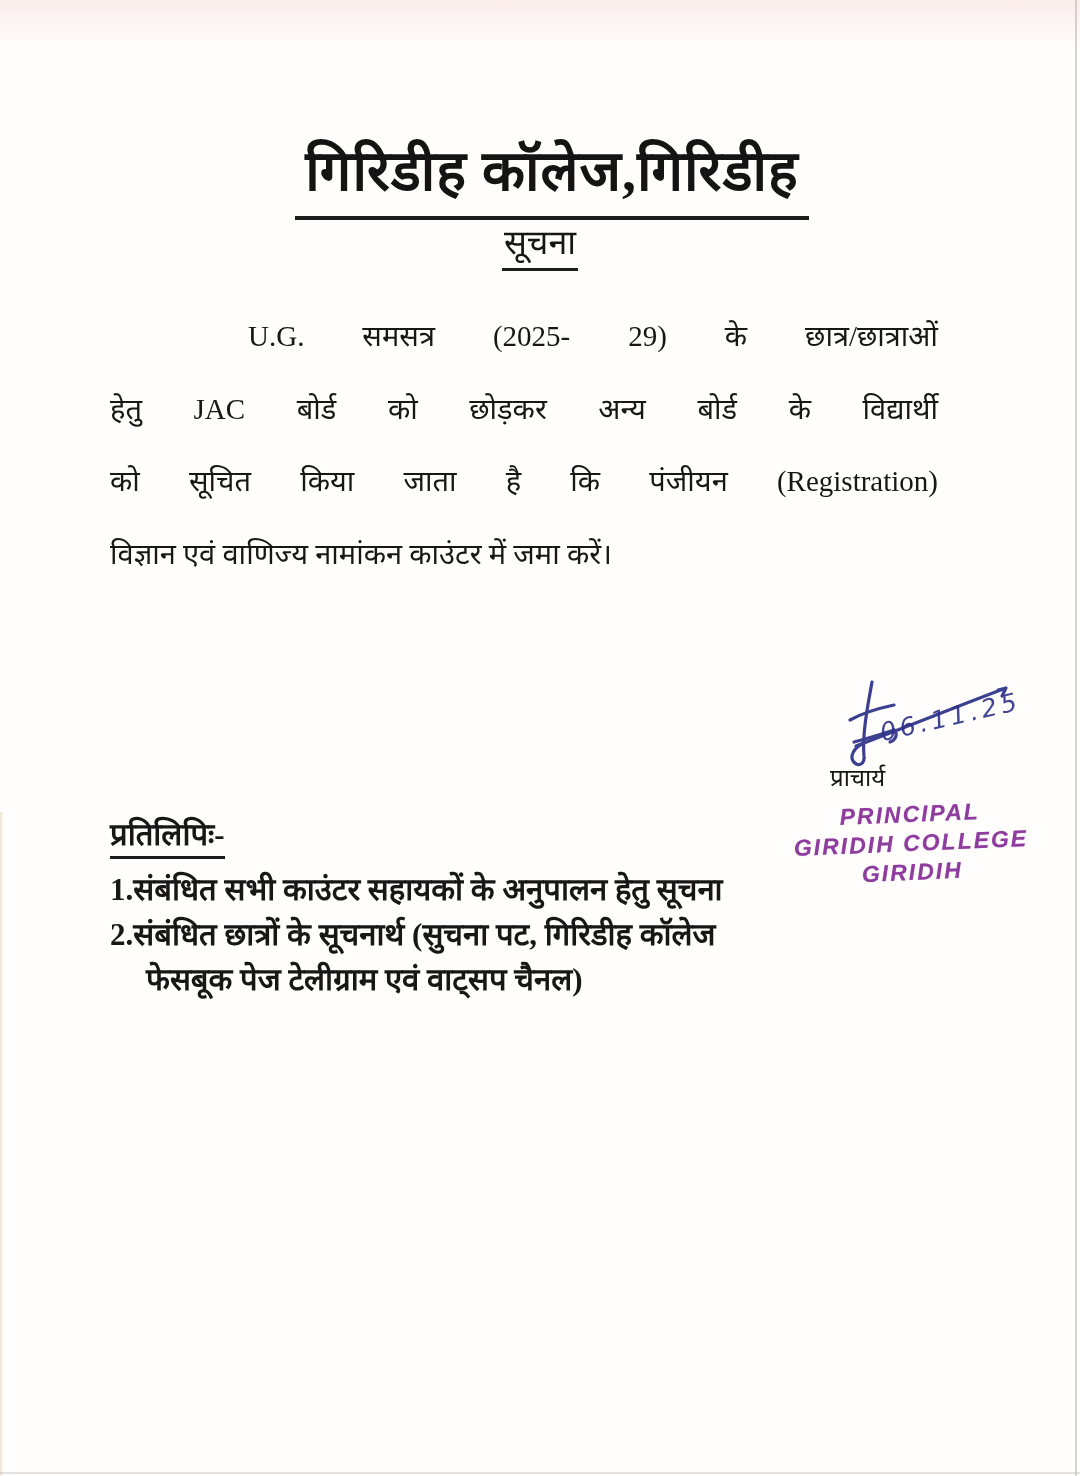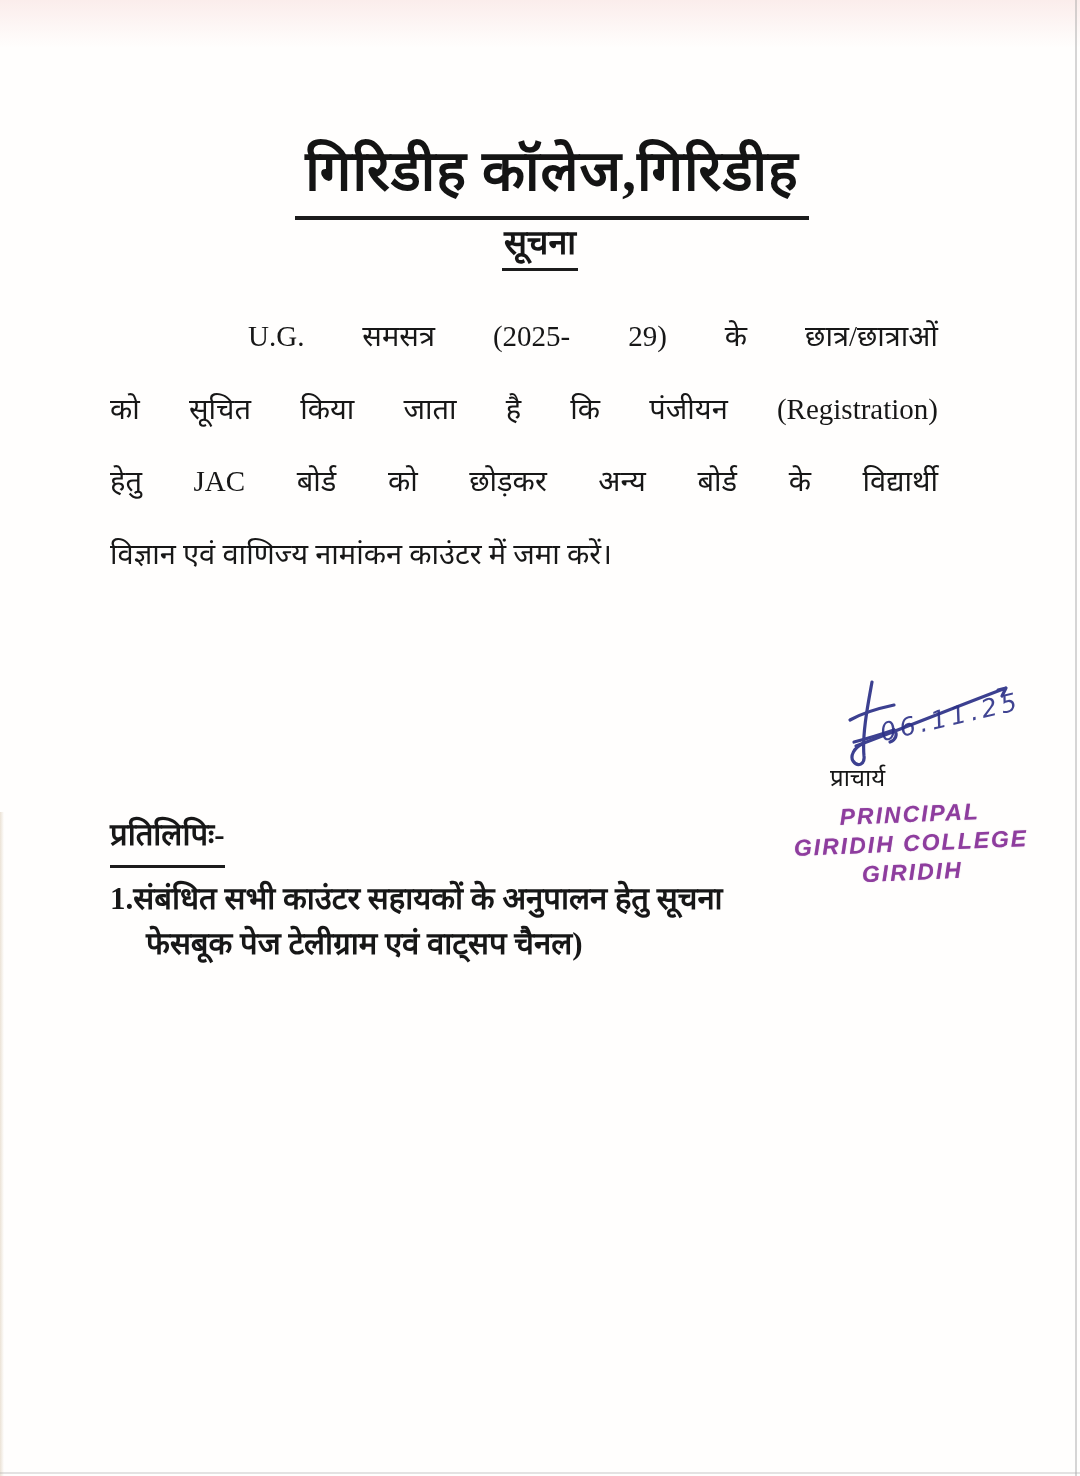--- a/index.html
+++ b/index.html
@@ -53,21 +53,21 @@
     border-bottom: 4px solid #1c1c1c;
     padding: 0 10px 10px 10px;
   }
   .subtitle-wrap {
     position: absolute; top: 218px; left: 0; width: 100%;
     text-align: center;
   }
   .subtitle {
     display: inline-block;
     font-size: 34px;
-    font-weight: bold;
+    font-weight: normal;
     color: #161616;
     border-bottom: 3px solid #1c1c1c;
     padding: 0 2px 4px 2px;
   }
 
   
   .body-text {
     position: absolute;
     left: 110px;
     top: 300px;
@@ -130,21 +130,21 @@
   .copy-section {
     position: absolute; left: 110px; top: 812px;
     width: 700px;
     font-size: 31px;
     color: #171717;
   }
   .copy-heading {
     display: inline-block;
     font-weight: bold;
     border-bottom: 3px solid #1c1c1c;
-    padding-bottom: 11px;
+    padding-bottom: 2px;
     margin-bottom: 8px;
   }
   .copy-item { line-height: 45px; white-space: nowrap; font-weight: bold; }
   .copy-item.cont { padding-left: 36px; }
 </style>
 </head>
 <body>
 
 <div class="page">
 
@@ -155,22 +155,22 @@
 
   <div class="title-wrap">
     <span class="title">गिरिडीह कॉलेज,गिरिडीह</span>
   </div>
   <div class="subtitle-wrap">
     <span class="subtitle">सूचना</span>
   </div>
 
   <div class="body-text">
     <div class="body-line indent">U.G. समसत्र (2025- 29) के छात्र/छात्राओं</div>
+    <div class="body-line">हेतु JAC बोर्ड को छोड़कर अन्य बोर्ड के विद्यार्थी</div>
     <div class="body-line">को सूचित किया जाता है कि पंजीयन (Registration)</div>
-    <div class="body-line">हेतु JAC बोर्ड को छोड़कर अन्य बोर्ड के विद्यार्थी</div>
     <div class="body-line last">विज्ञान एवं वाणिज्य नामांकन काउंटर में जमा करें।</div>
   </div>
 
   <div class="signature-area">
     <svg class="signature-svg" width="258" height="112" viewBox="0 0 258 112">
       <g fill="none" stroke="#2c3087" stroke-width="3.2" stroke-linecap="round" opacity="0.92">
         <path d="M62,14 C58,36 52,66 54,88 C55,96 48,100 43,93 C40,88 44,80 52,76"></path>
         <path d="M40,52 C54,44 70,40 84,37"></path>
         <path d="M44,74 C60,70 72,66 84,62"></path>
         <path d="M46,78 C94,60 148,38 196,20 L188,22 M196,20 L192,28"></path>
@@ -184,16 +184,17 @@
 
   <div class="stamp">
     <div>PRINCIPAL</div>
     <div>GIRIDIH COLLEGE</div>
     <div>GIRIDIH</div>
   </div>
 
   <div class="copy-section">
     <span class="copy-heading">प्रतिलिपिः-</span>
     <div class="copy-item">1.संबंधित सभी काउंटर सहायकों के अनुपालन हेतु सूचना</div>
+    <div class="copy-item">2.संबंधित छात्रों के सूचनार्थ (सुचना पट, गिरिडीह कॉलेज</div>
     <div class="copy-item cont">फेसबूक पेज टेलीग्राम एवं वाट्सप चैनल)</div>
   </div>
 
 </div>
 
 </body></html>

